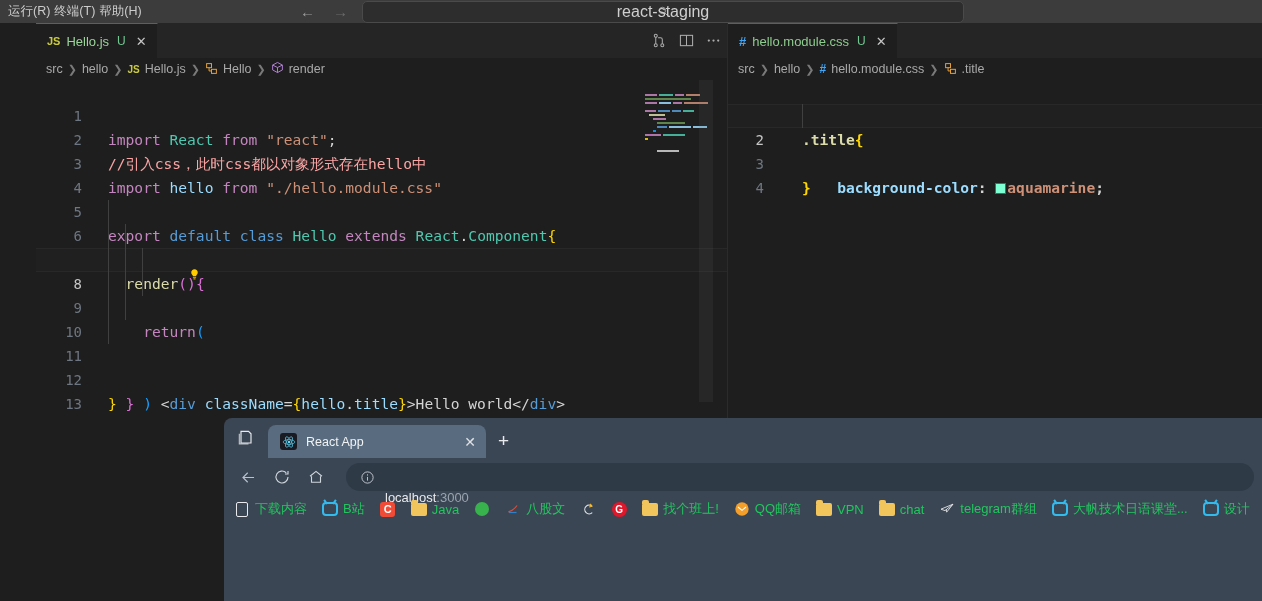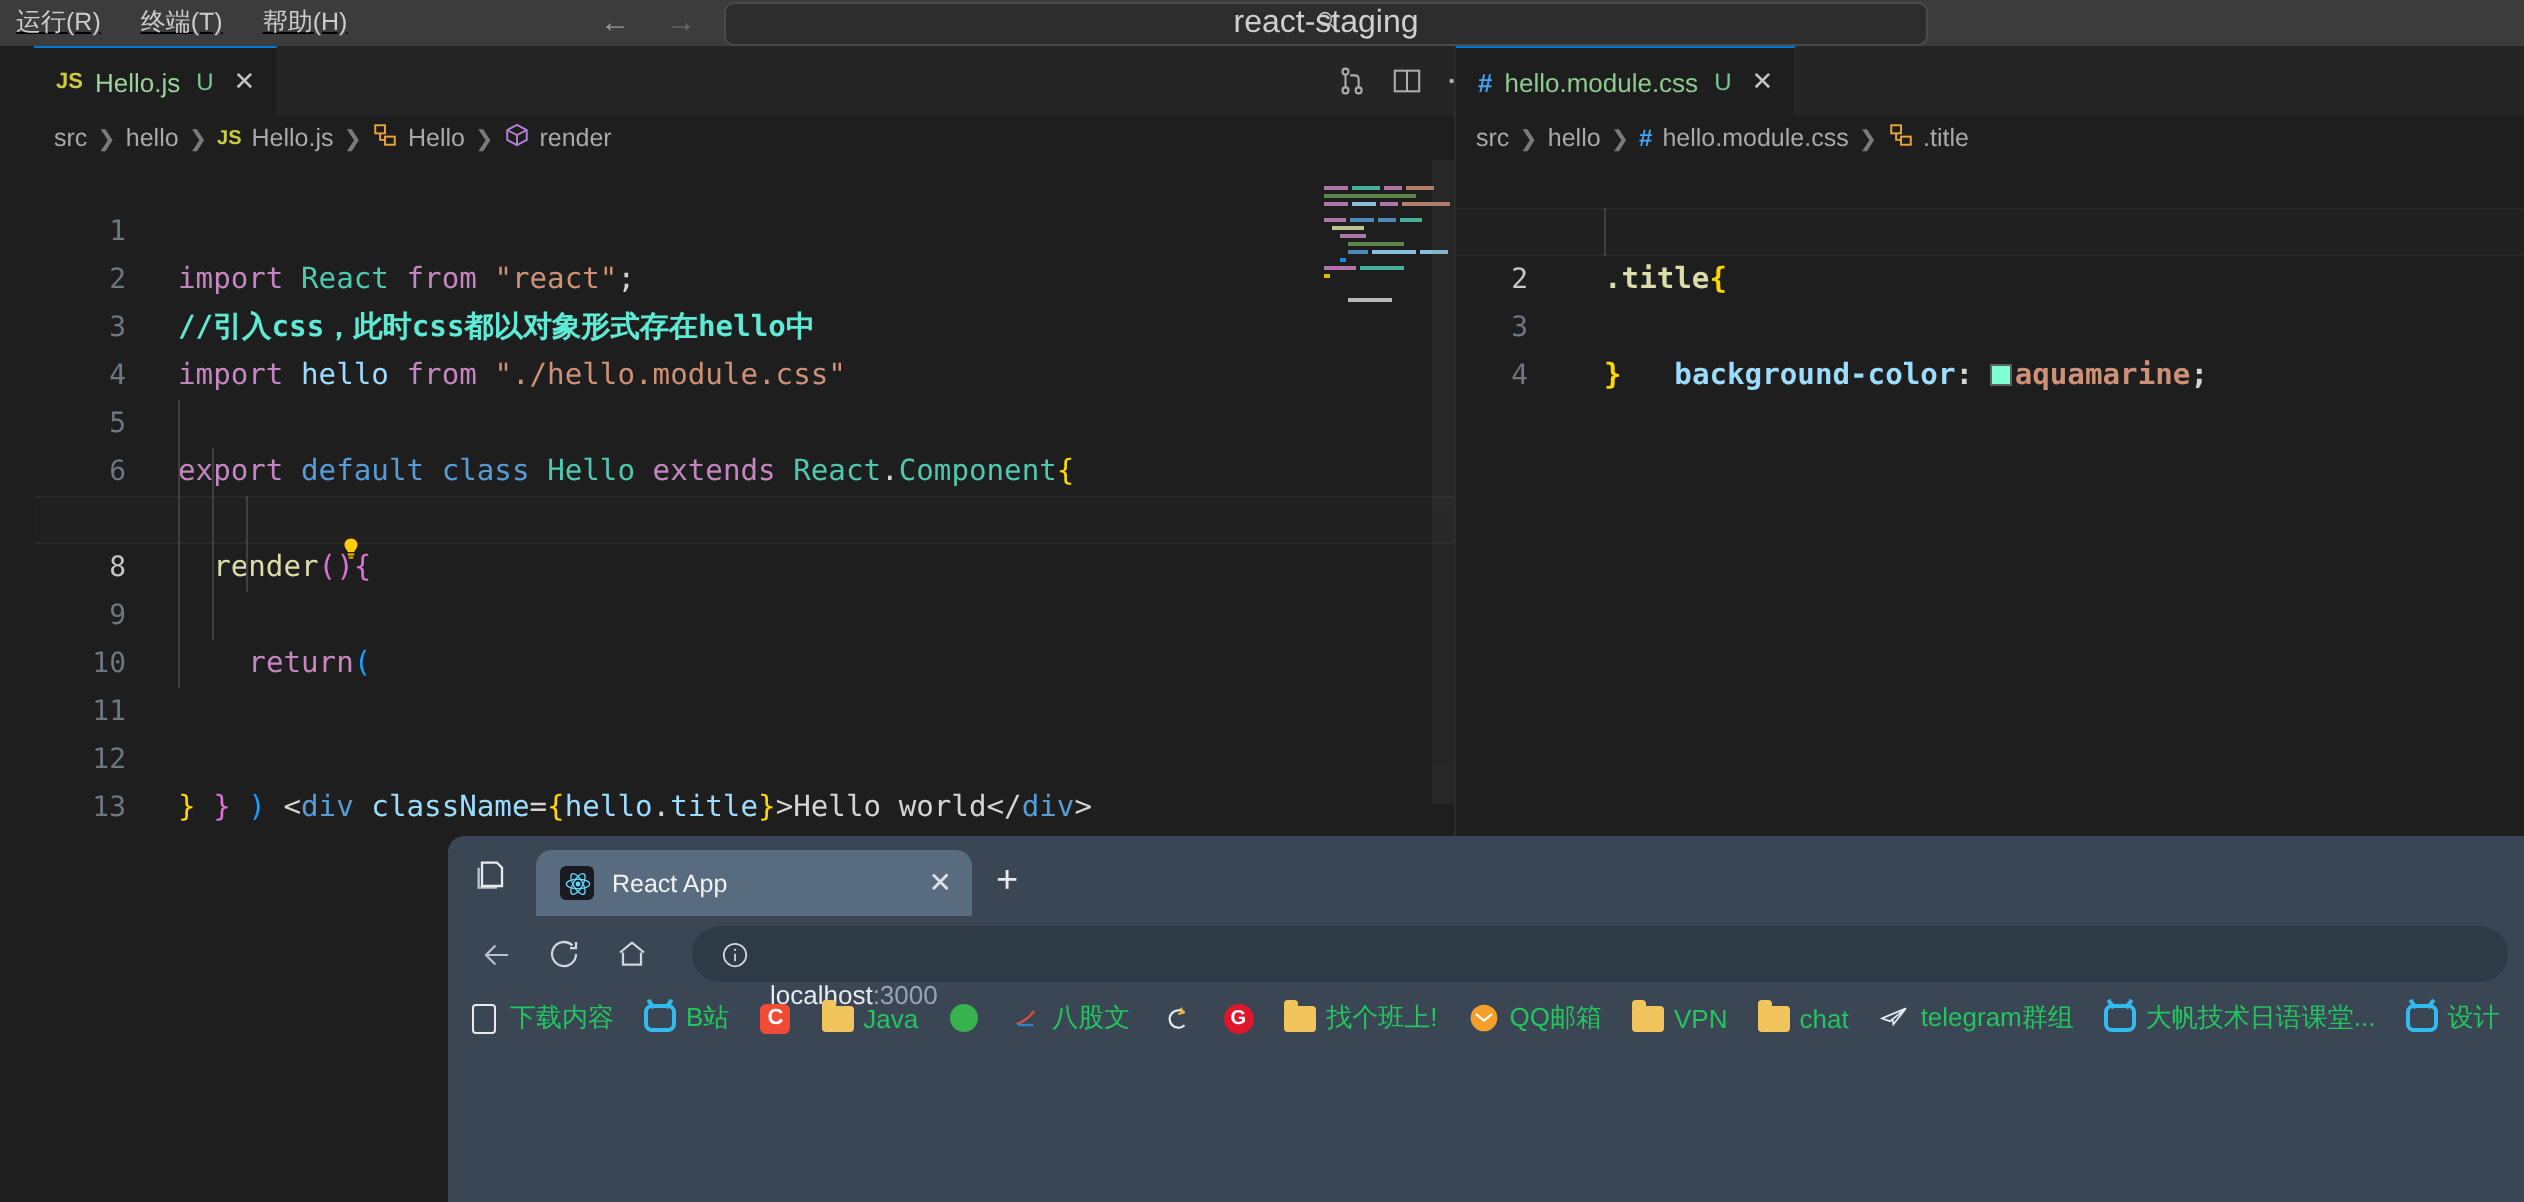--- a/index.html
+++ b/index.html
@@ -9,43 +9,44 @@
     font-family: "Liberation Sans", "DejaVu Sans", sans-serif;
     overflow: hidden;
   }
   #root { position: relative; width: 1262px; height: 601px; }
 
   
   .titlebar {
     position: absolute; left: 0; top: 0; width: 1262px; height: 23px;
     background: #3c3c3c; display: flex; align-items: center;
   }
-  .menu-items { display: flex; align-items: flex-end; gap: 16px; padding-left: 6px; text-decoration: underline; }
+  .menu-items { display: flex; align-items: flex-end; padding-left: 6px; }
   .menu-item {
     color: #cccccc; font-size: 12.5px; line-height: 23px;
     padding: 0 2px; white-space: nowrap;
   }
   .titlebar-nav {
     position: absolute; left: 300px; top: 0; height: 23px;
     display: flex; align-items: center; gap: 18px;
   }
   .nav-arrow { color: #9d9d9d; font-size: 15px; line-height: 1; }
   .nav-arrow.dim { color: #6b6b6b; }
   .cmdcenter {
     position: absolute; left: 362px; top: 1px; width: 602px; height: 22px;
     background: #2d2d2d; border: 1px solid #4a4a4a; border-radius: 5px;
     display: flex; align-items: center; justify-content: center; gap: 5px;
   }
   .cmdcenter .q { color: #bdbdbd; font-size: 11px; }
   .cmdcenter .txt { color: #cfcfcf; font-size: 16px; }
 
   
   .group-left {
-    position: absolute; left: 17px; top: 23px; width: 727px; height: 578px;
+    position: absolute; left: 0; top: 23px; width: 727px; height: 578px;
     background: #1e1e1e;
+    padding-left: 36px;
   }
   .group-right {
     position: absolute; left: 727px; top: 23px; width: 535px; height: 578px;
     background: #1e1e1e; border-left: 1px solid #2b2b2b;
   }
   .tabbar {
     position: relative; height: 35px; background: #252526;
     display: flex; align-items: stretch;
   }
   .tab {
@@ -94,21 +95,21 @@
   .txt { position: absolute; }
   .left .txt { left: 72px; }
   .right .ln { width: 36px; }
   .right .txt { left: 800px; font-weight: bold; }
 
   
   .k-pink { color: #c586c0; }
   .k-blue { color: #569cd6; }
   .k-cyan { color: #4ec9b0; }
   .k-str { color: #ce9178; }
-  .k-cmt { color: #5eead4; font-weight: bold; }
+  .k-cmt { color: #fca5a5; }
   .k-white { color: #d4d4d4; }
   .k-light { color: #9cdcfe; }
   .k-yellow { color: #dcdcaa; }
   .k-orange { color: #ce9178; }
   .b-yellow { color: #ffd700; }
   .b-pink { color: #da70d6; }
   .b-blue { color: #179fff; }
   .k-tag { color: #569cd6; }
 
   .indent-guide {

